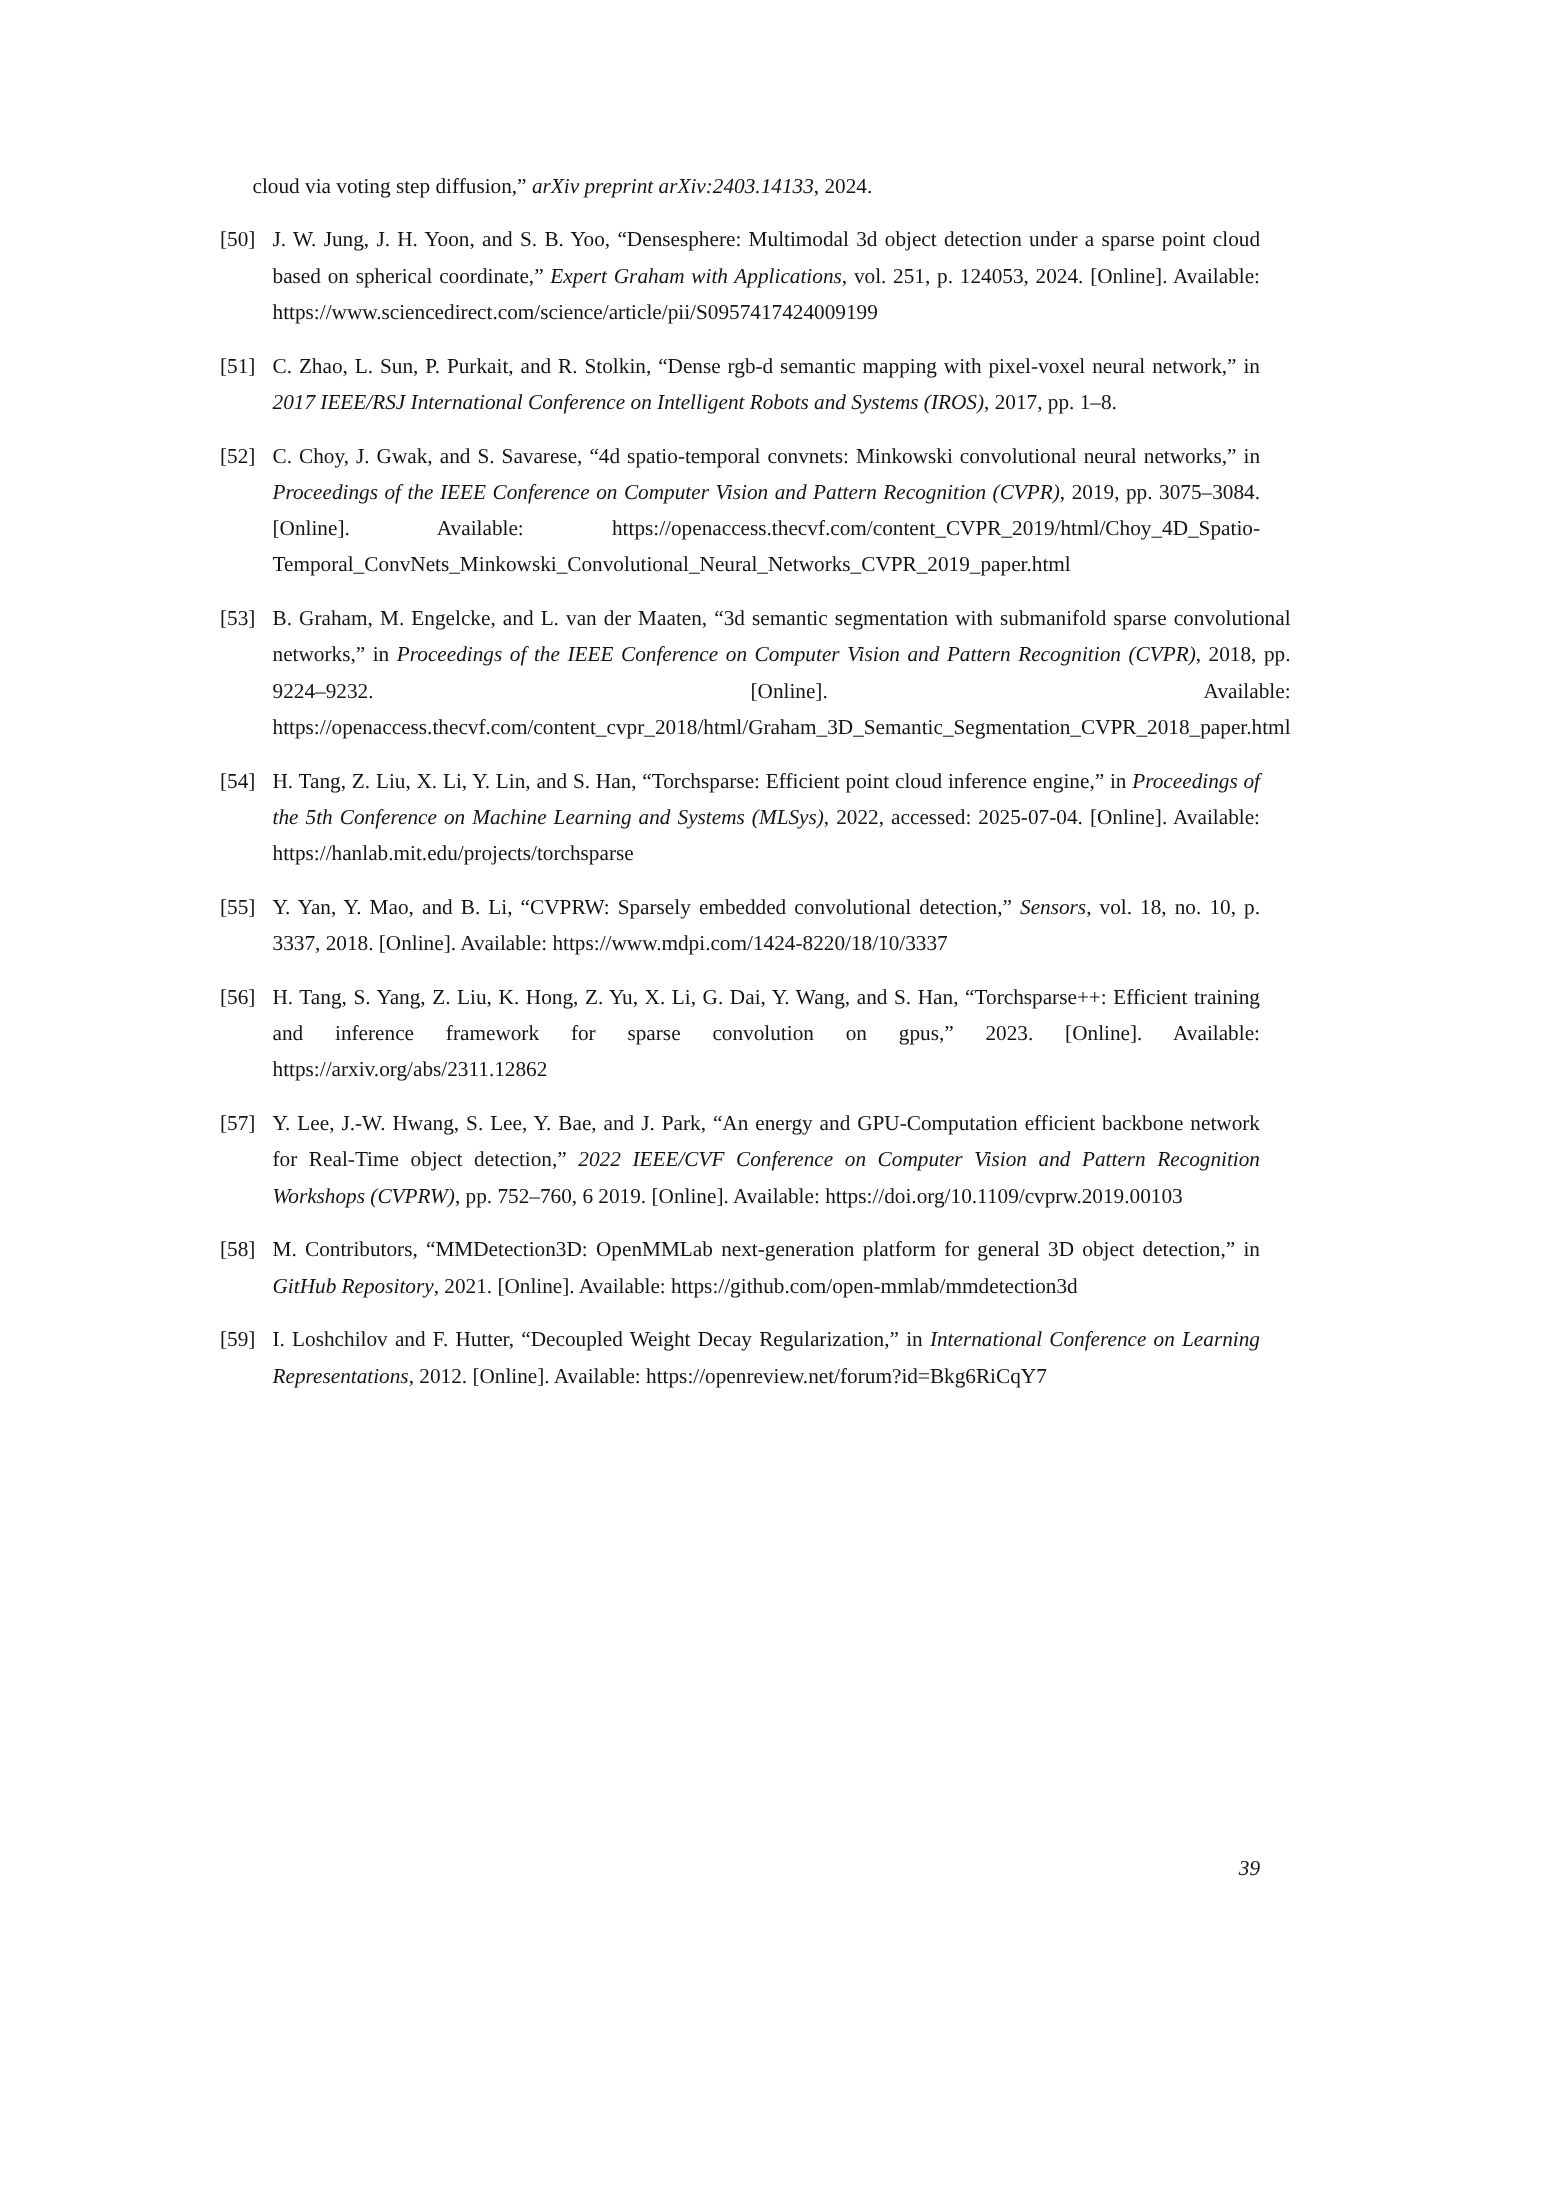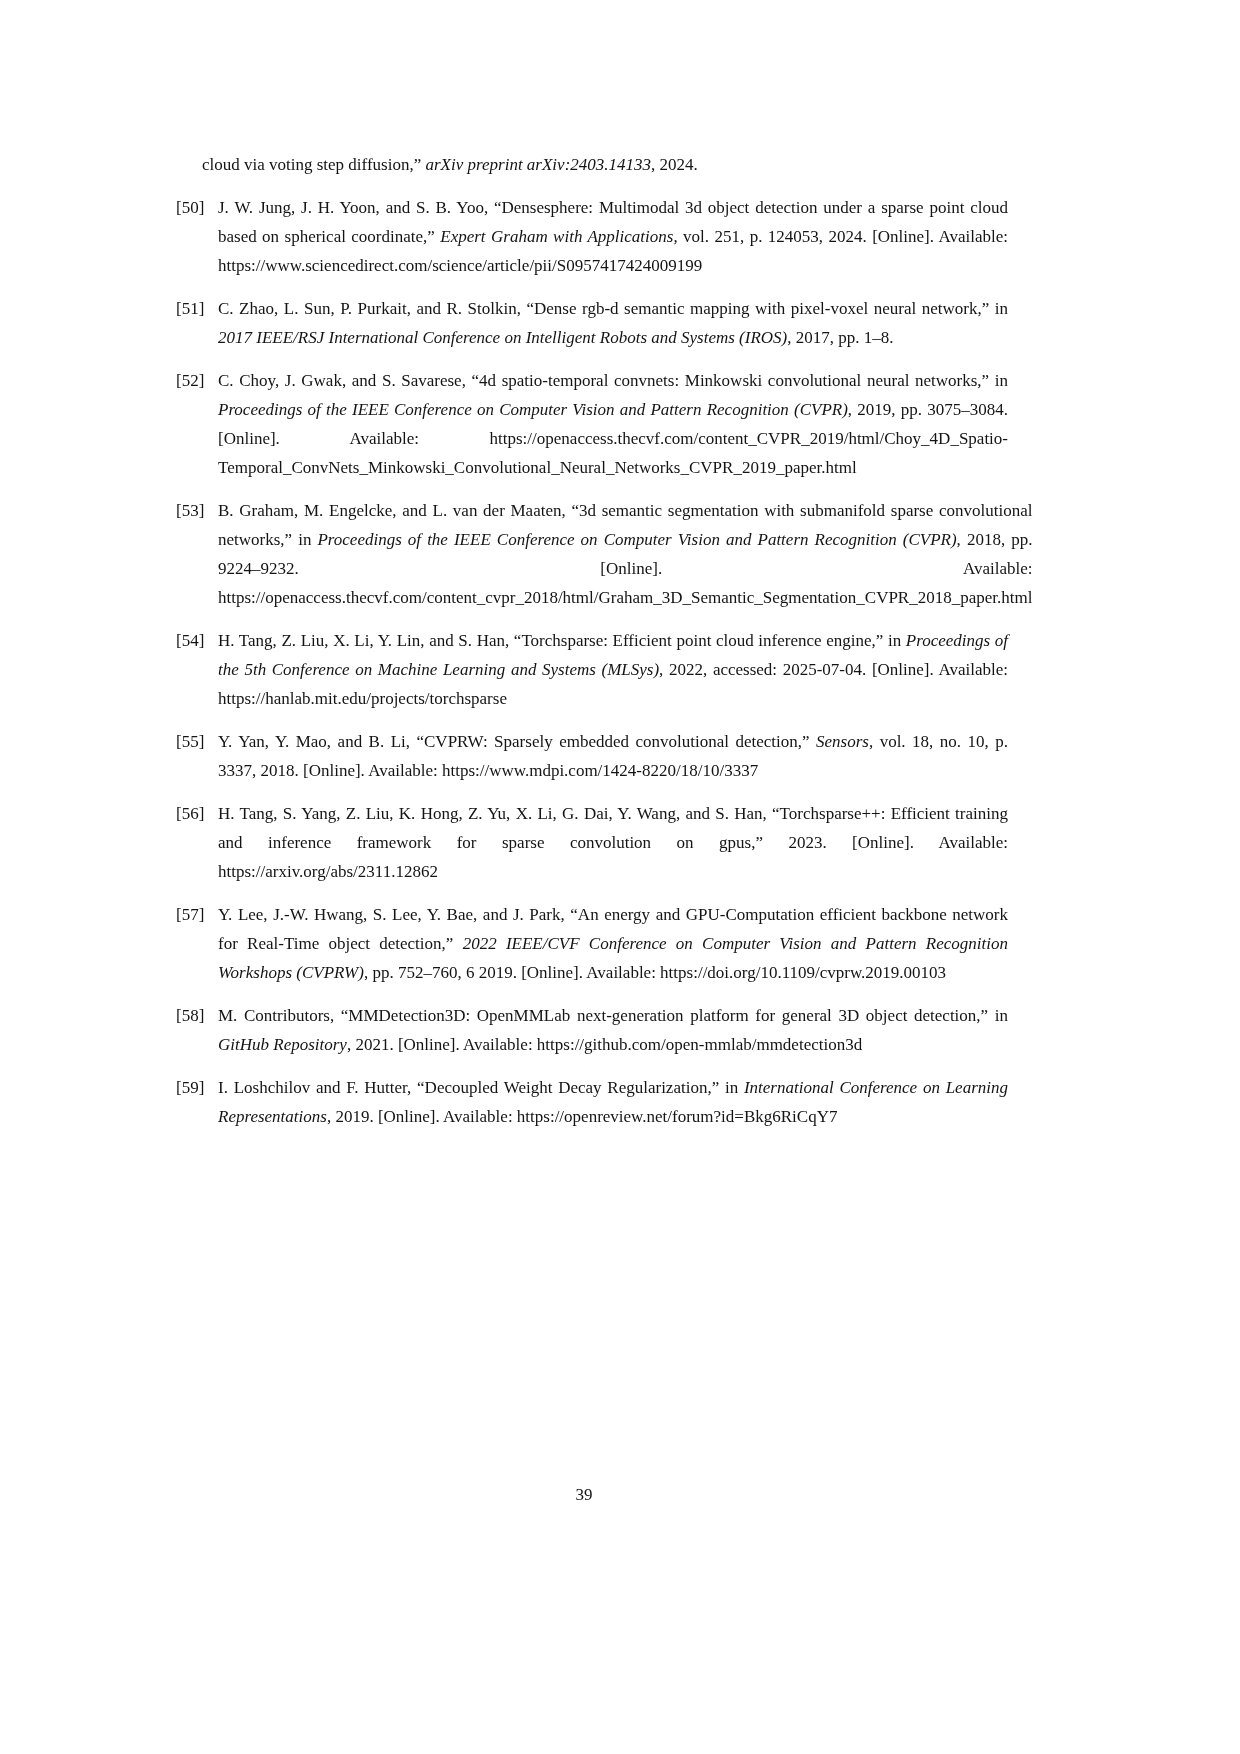--- a/index.html
+++ b/index.html
@@ -13,21 +13,21 @@
     height: 1754px;
     background: #ffffff;
     font-family: "Liberation Serif", "DejaVu Serif", serif;
     color: #141414;
     font-size: 17px;
     line-height: 29px;
     overflow: hidden;
   }
   .content {
     position: absolute;
-    top: 150px;
+    top: 134px;
     left: 160px;
     width: 848px;
   }
   .continuation {
     margin-left: 42px;
     text-align: justify;
     overflow-wrap: break-word;
   }
   .ref {
     display: flex;
@@ -44,21 +44,22 @@
     overflow-wrap: break-word;
   }
   .italic {
     font-style: italic;
   }
   .page-number {
     position: absolute;
     top: 1480px;
     left: 160px;
     width: 848px;
-    text-align: center;
+    text-align: right;
+    font-style: italic;
   }
 </style>
 </head>
 <body>
 
 <div class="page">
   <div class="content">
     <div class="continuation"><span>cloud via voting step diffusion,” </span><span class="italic">arXiv preprint arXiv:2403.14133</span><span>, 2024.</span></div>
     <div>
         <div class="ref">
@@ -92,18 +93,18 @@
         <div class="ref">
           <div class="ref-label">[57]</div>
           <div class="ref-text"><span>Y. Lee, J.-W. Hwang, S. Lee, Y. Bae, and J. Park, “An energy and GPU-Computation efficient backbone network for Real-Time object detection,” </span><span class="italic">2022 IEEE/CVF Conference on Computer Vision and Pattern Recognition Workshops (CVPRW)</span><span>, pp. 752–760, 6 2019. [Online]. Available: https://doi.org/10.1109/cvprw.2019.00103</span></div>
         </div>
         <div class="ref">
           <div class="ref-label">[58]</div>
           <div class="ref-text"><span>M. Contributors, “MMDetection3D: OpenMMLab next-generation platform for general 3D object detection,” in </span><span class="italic">GitHub Repository</span><span>, 2021. [Online]. Available: https://github.com/open-mmlab/mmdetection3d</span></div>
         </div>
         <div class="ref">
           <div class="ref-label">[59]</div>
-          <div class="ref-text"><span>I. Loshchilov and F. Hutter, “Decoupled Weight Decay Regularization,” in </span><span class="italic">International Conference on Learning Representations</span><span>, 2019. [Online]. Available: https://openreview.net/forum?id=Bkg6RiCqY7</span></div>
+          <div class="ref-text"><span>I. Loshchilov and F. Hutter, “Decoupled Weight Decay Regularization,” in </span><span class="italic">International Conference on Learning Representations</span><span>, 2012. [Online]. Available: https://openreview.net/forum?id=Bkg6RiCqY7</span></div>
         </div>
       </div>
   </div>
   <div class="page-number">39</div>
 </div>
 
 </body></html>

